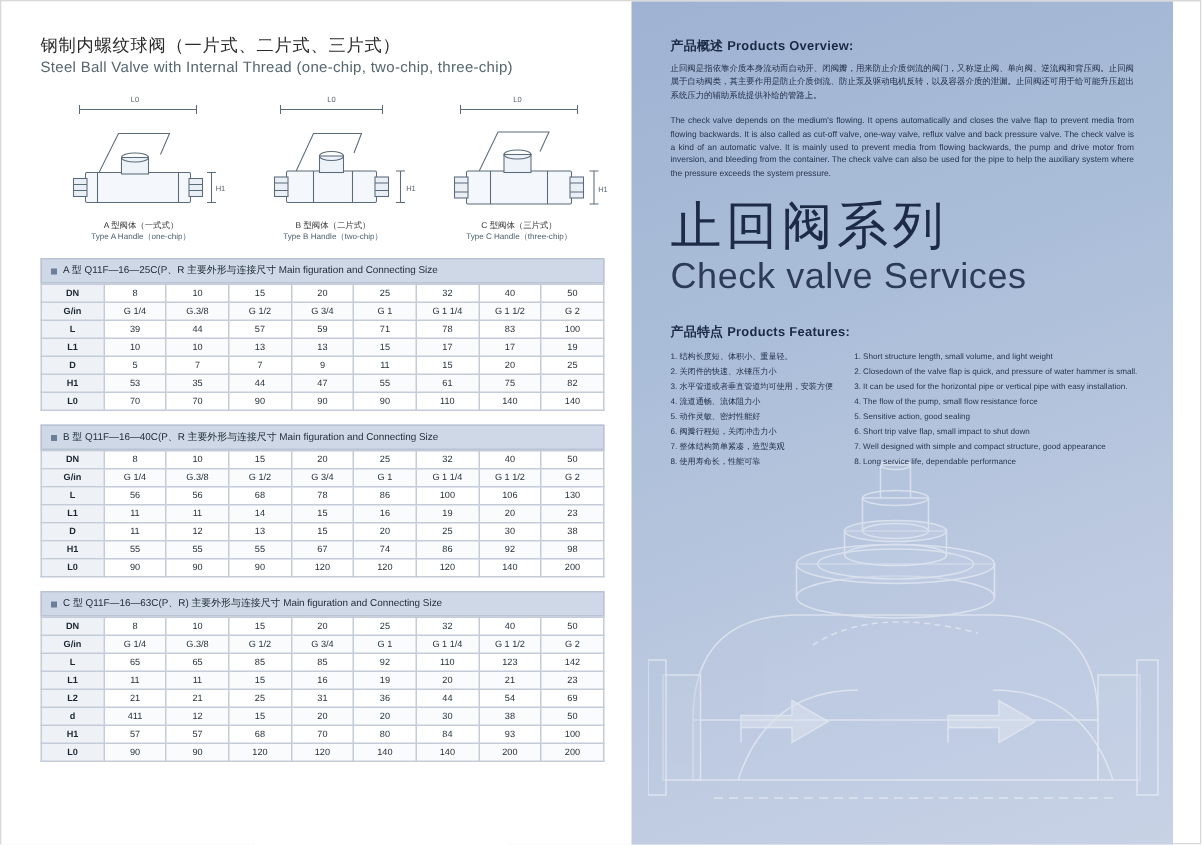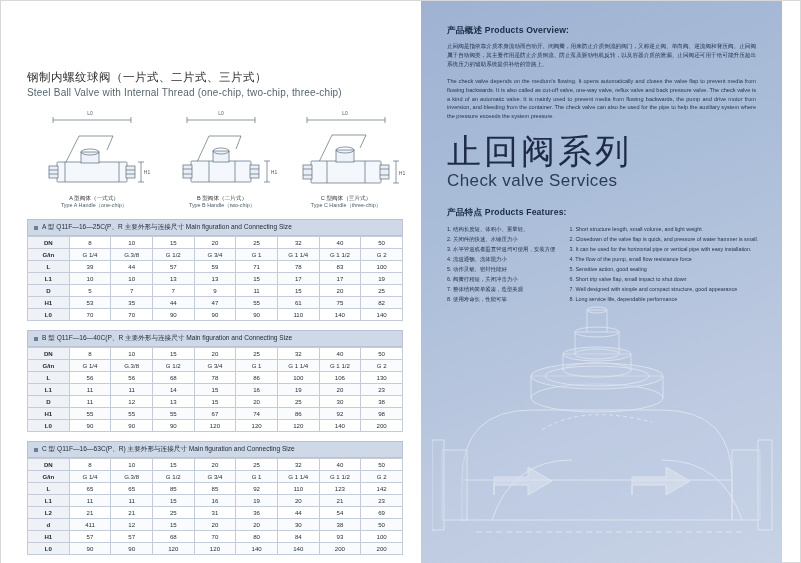--- a/index.html
+++ b/index.html
@@ -24,21 +24,20 @@
     width: 420px; height: 563px;
     background: #ffffff;
     padding: 22px 18px 10px 26px;
   }
   .title-cn {
     font-size: 11.5px;
     color: #2b2b2b;
     letter-spacing: .5px;
     margin-bottom: 2px;
     font-weight: normal;
-    margin-top: 47px;
   }
   .title-en {
     font-size: 10px;
     color: #56666f;
     letter-spacing: .2px;
     margin-bottom: 6px;
   }
 
   
   .drawings {
@@ -144,21 +143,21 @@
   }
   .big-cn {
     font-size: 34px;
     color: #1d2b47;
     letter-spacing: 3px;
     line-height: 1.1;
     margin: 6px 0 0 0;
     font-weight: normal;
   }
   .big-en {
-    font-size: 17px;
+    font-size: 24px;
     color: #2b3b58;
     letter-spacing: .4px;
     line-height: 1.2;
     margin: 0 0 16px 0;
     font-weight: normal;
   }
   .feat-cols {
     display: flex;
     gap: 14px;
   }

